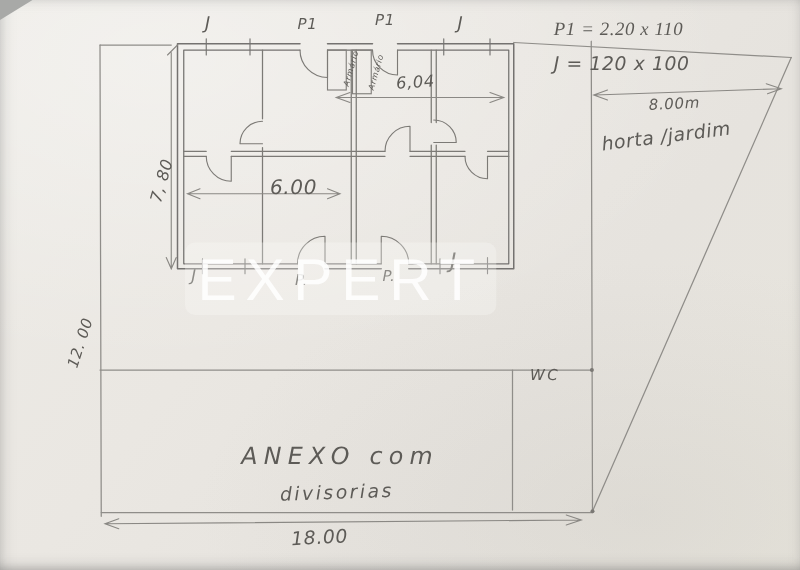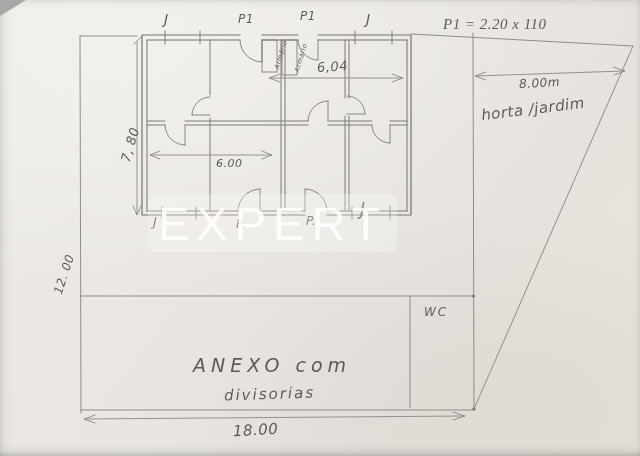--- a/index.html
+++ b/index.html
@@ -113,27 +113,28 @@
   <div class="hw" style="left:153px;top:215px;font-size:13px;">J</div>
   <div class="hw" style="left:236px;top:218px;font-size:12px;">P.</div>
   <div class="hw" style="left:306px;top:215px;font-size:12px;">P.</div>
   <div class="hw" style="left:360px;top:201px;font-size:17px;">J</div>
 
   <div class="hw rot" style="left:274px;top:68px;font-size:6.5px;transform:rotate(-74deg);">Armário</div>
   <div class="hw rot" style="left:294px;top:71px;font-size:6.5px;transform:rotate(-74deg);">Armário</div>
 
   <div class="hw rot" style="left:119px;top:160px;font-size:13px;transform:rotate(-74deg);">7, 80</div>
   <div class="hw" style="left:317px;top:60px;font-size:13px;transform:rotate(-4deg);">6,04</div>
-  <div class="hw" style="left:216px;top:158px;font-size:11px;">6.00</div>
+  <div class="hw" style="left:216px;top:142px;font-size:16px;">6.00</div>
 
   <div class="hw" style="left:443px;top:17px;font-size:15px;font-family:Liberation Serif, serif;">P1 = 2.20 x 110</div>
+  <div class="hw" style="left:443px;top:44px;font-size:15px;">J = 120 x 100</div>
   <div class="hw" style="left:519px;top:77px;font-size:12px;transform:rotate(-3deg);">8.00m</div>
   <div class="hw" style="left:481px;top:102px;font-size:15px;transform:rotate(-7deg);">horta /jardim</div>
 
-  <div class="hw" style="left:424px;top:306px;font-size:12px;letter-spacing:2px;">WC</div>
+  <div class="hw" style="left:424px;top:294px;font-size:12px;letter-spacing:2px;">WC</div>
   <div class="hw" style="left:193px;top:356px;font-size:19px;letter-spacing:5px;text-align:center;">ANEXO com</div>
   <div class="hw" style="left:224px;top:387px;font-size:15px;letter-spacing:2px;transform:rotate(-2deg);">divisorias</div>
   <div class="hw" style="left:233px;top:423px;font-size:15px;transform:rotate(-3deg);">18.00</div>
   <div class="hw rot" style="left:52px;top:292px;font-size:12px;transform:rotate(-72deg);">12. 00</div>
 
   <div id="watermark">
     <span class="wm-a">EXPERT</span>
   </div>
 </div>
 

